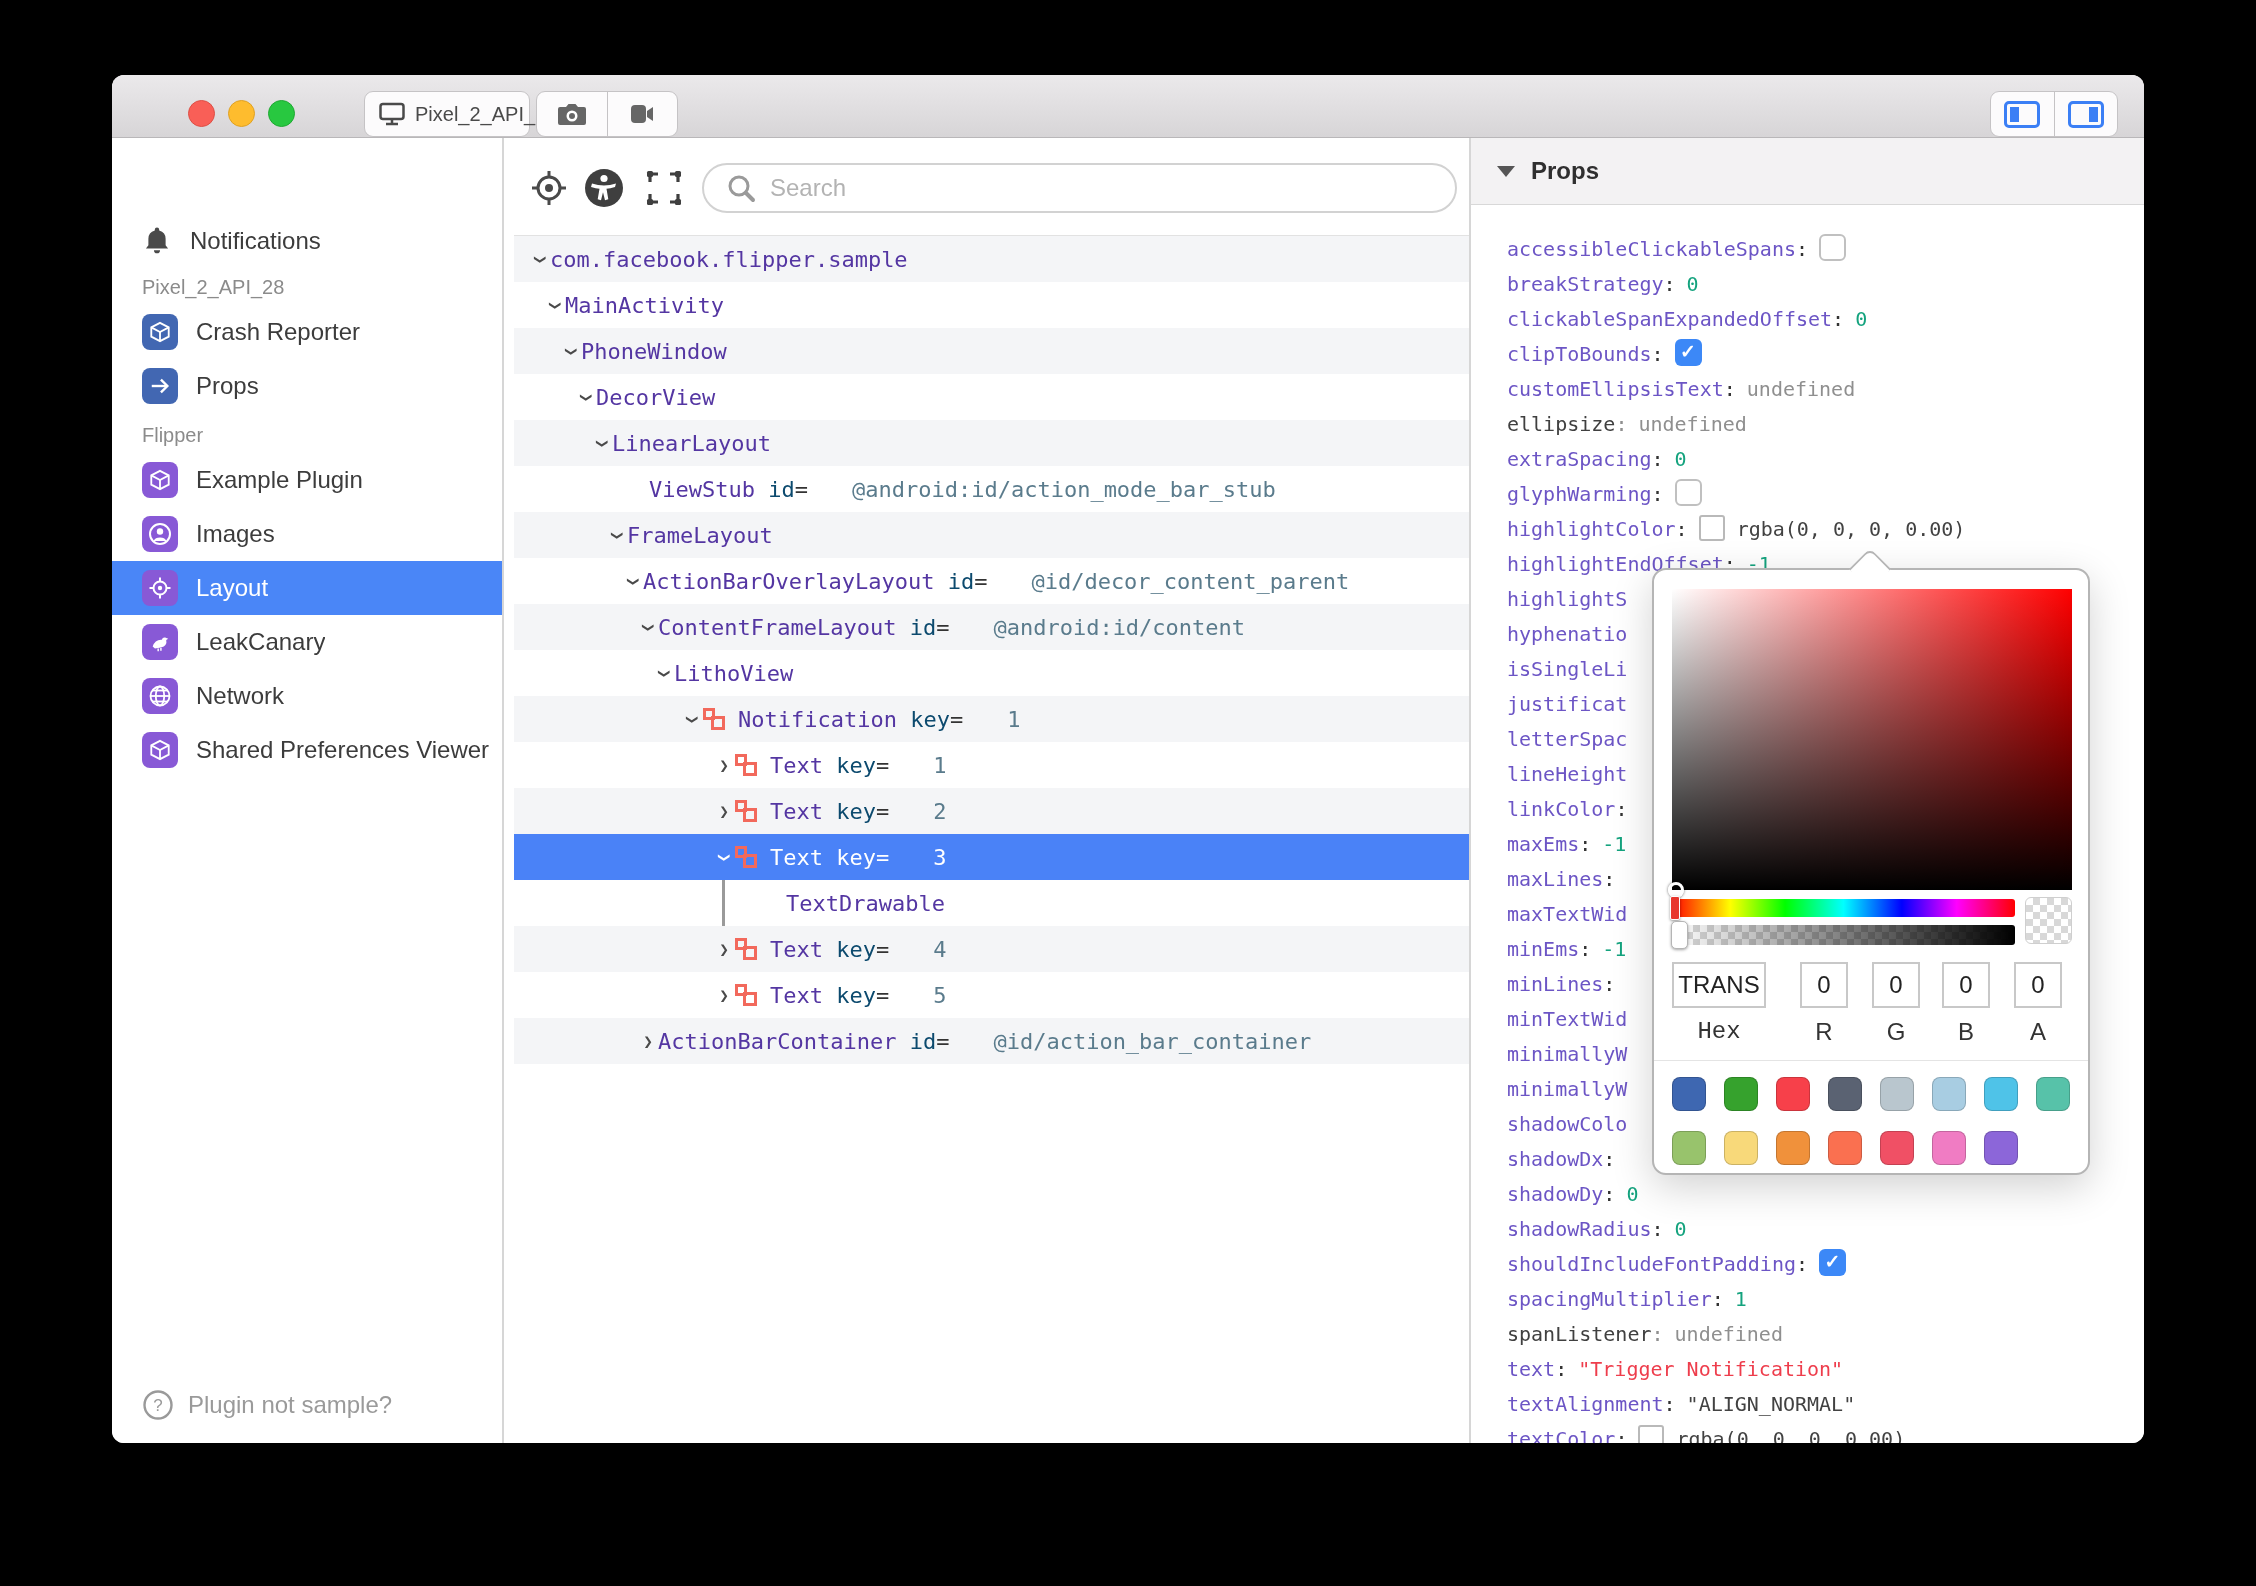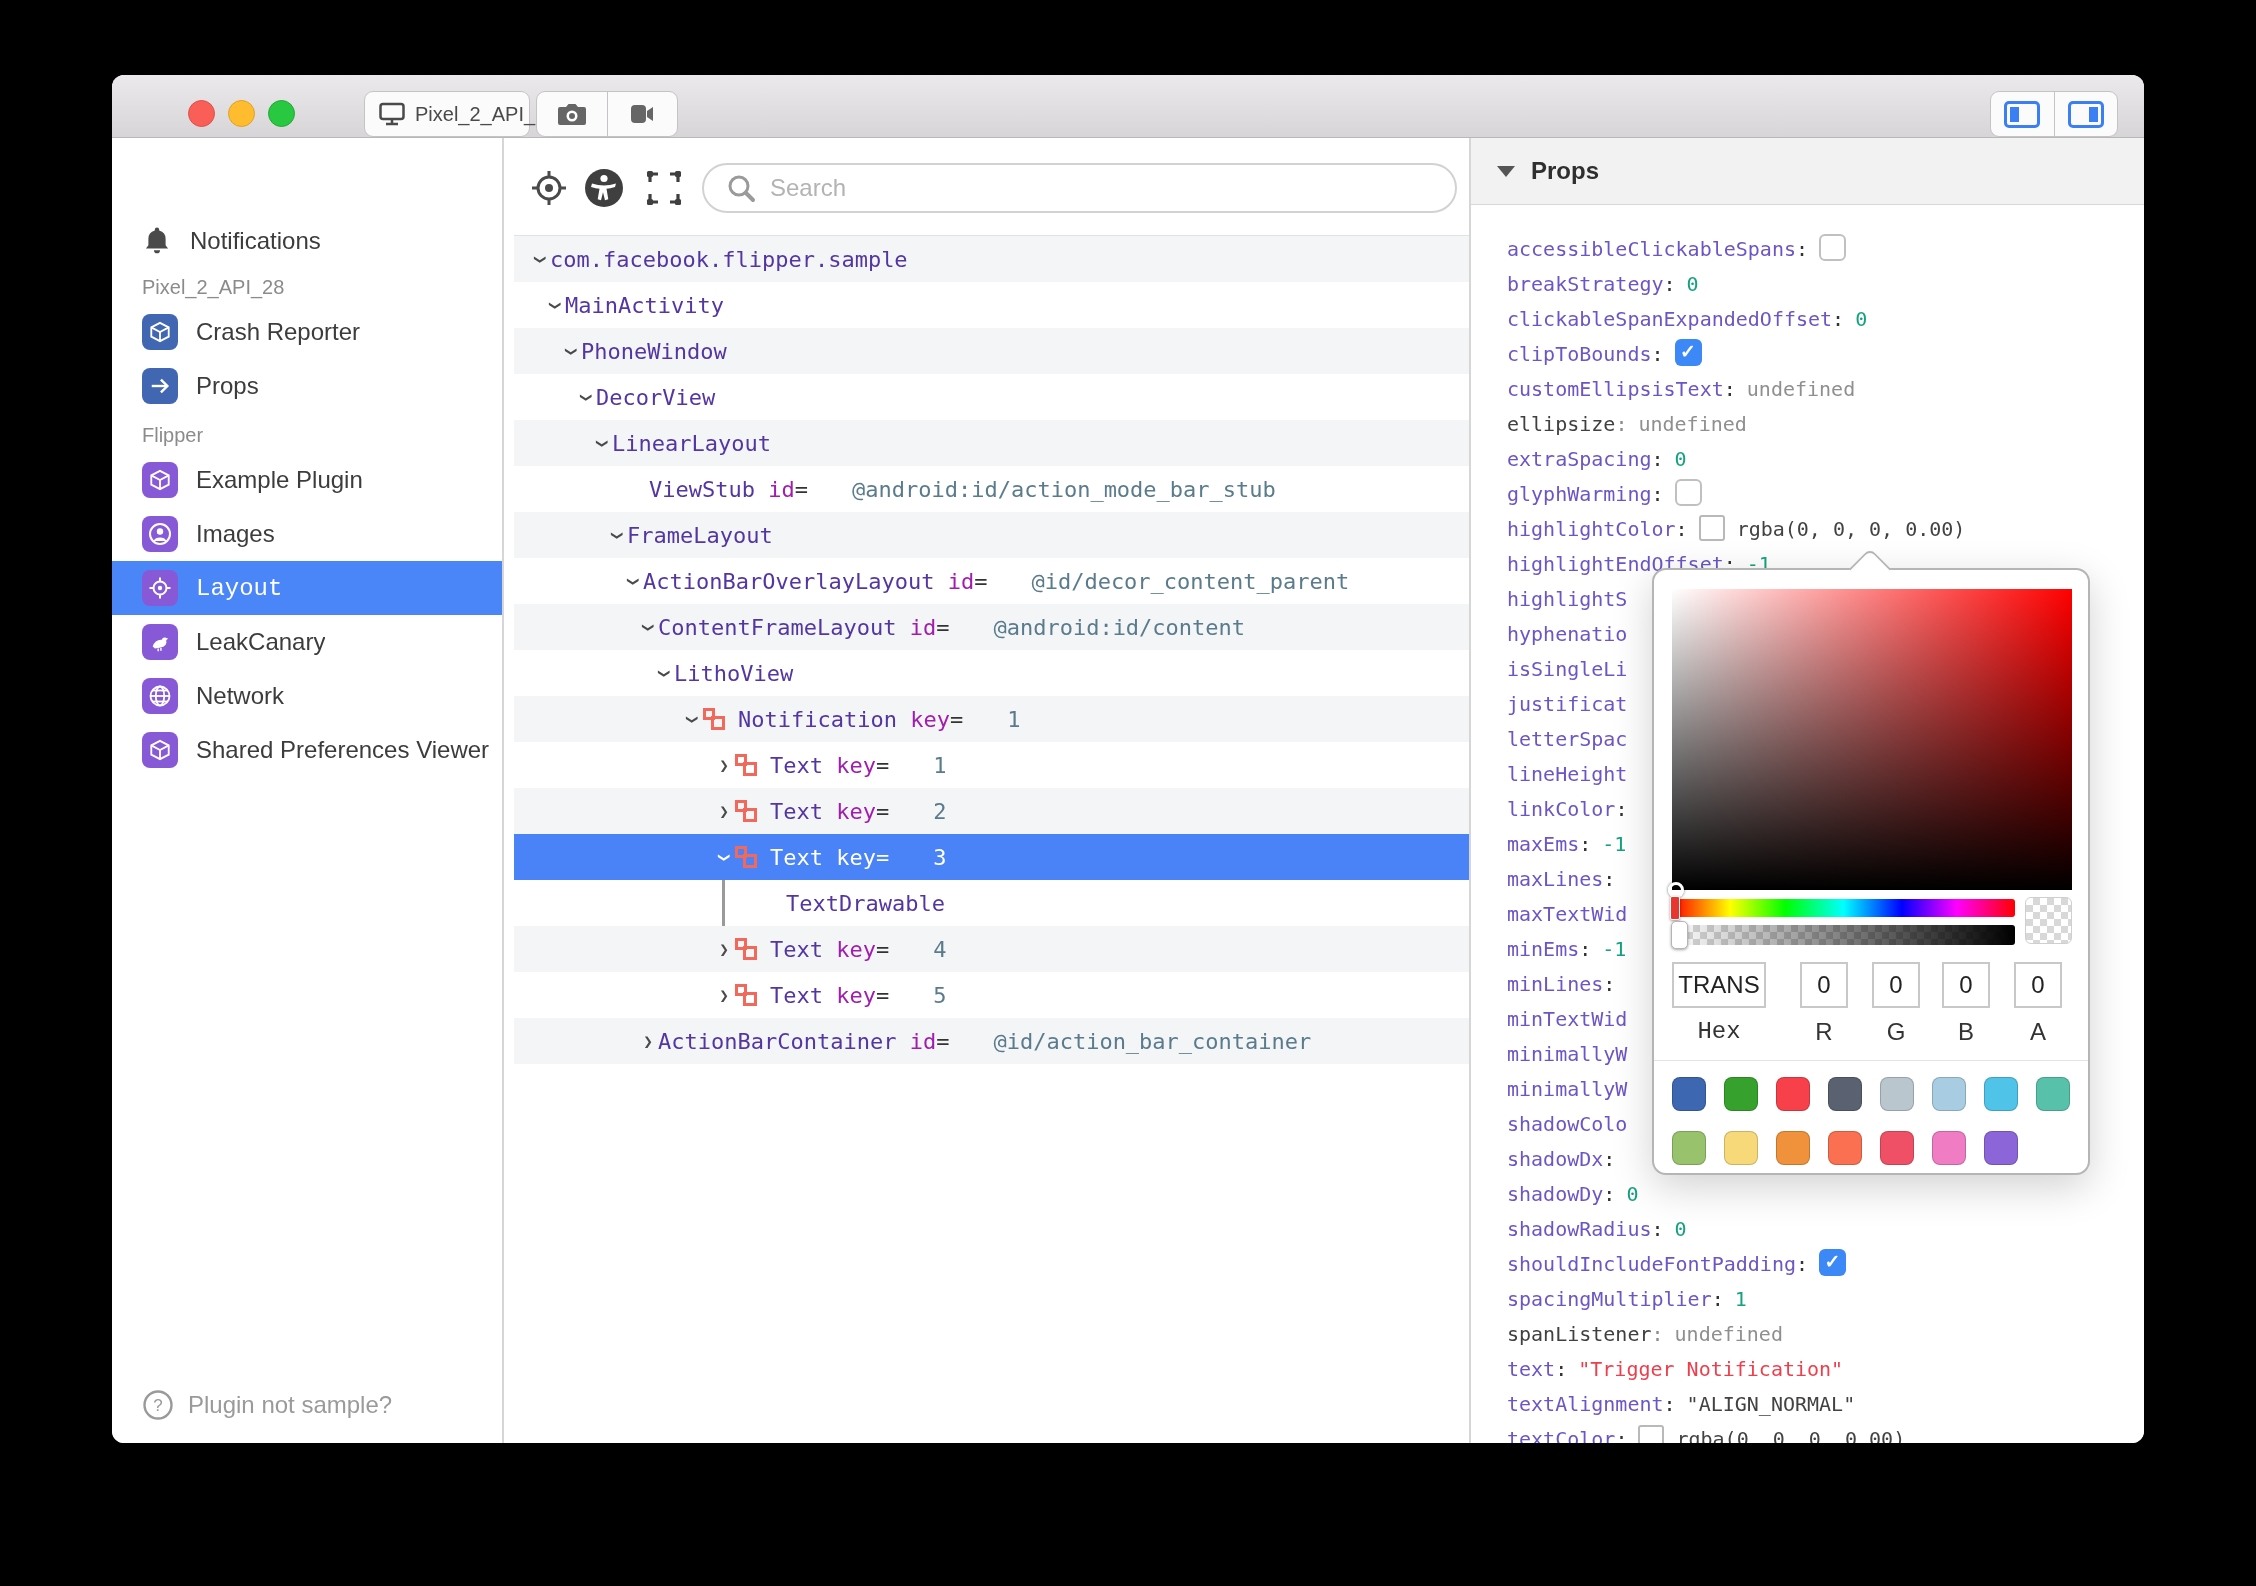--- a/index.html
+++ b/index.html
@@ -25,21 +25,21 @@
   #pane-seg { left:1878px; width:128px; }
   .pane-ico { width:36px; height:27px; border:3px solid #3b7ff5; border-radius:5px; position:relative; }
   .pane-ico .bar { position:absolute; top:3px; bottom:3px; width:9px; background:#3b7ff5; }
   .pane-ico.l .bar { left:3px; } .pane-ico.r .bar { right:3px; }
   
   #content { position:absolute; top:63px; left:0; right:0; bottom:0; }
   #sidebar { position:absolute; left:0; top:0; width:392px; height:100%;
     background:#fff; border-right:2px solid #d6d6d6; }
   .sb-row { position:absolute; left:0; width:100%; height:54px; display:flex; align-items:center;
     padding-left:30px; gap:18px; font-size:24px; color:#3c3c3c; }
-  .sb-row.selected { background:#4a86f7; color:#fff;font-family:Liberation Mono, monospace; }
+  .sb-row.selected { background:#4a86f7; color:#fff; }
   .sb-section { position:absolute; left:30px; font-size:20px; color:#8b8b8b; }
   .sb-ico { width:36px; height:36px; border-radius:8px; flex:0 0 36px;
     display:flex; align-items:center; justify-content:center; }
   .sb-label { white-space:nowrap; overflow:hidden; }
   #sb-footer { position:absolute; left:30px; bottom:22px; display:flex; align-items:center; gap:14px;
     font-size:24px; color:#9a9a9a; }
   
   #treepanel { position:absolute; left:402px; top:0; width:957px; height:100%;
     background:#fff; border-right:2px solid #d6d6d6; }
   #tree-toolbar { position:absolute; left:0; top:0; width:100%; height:98px; background:#fff;
@@ -53,21 +53,21 @@
   #search-input::placeholder { color:#b3b3b3; }
   #tree { position:absolute; left:0; top:98px; width:100%; bottom:0; overflow:hidden;
     font-family:"DejaVu Sans Mono", monospace; font-size:22px; }
   .trow { height:46px; display:flex; align-items:center; white-space:nowrap; }
   .trow.stripe { background:#f4f5f7; }
   .trow.selected { background:#4a82f7; }
   .chev { font-size:16px; color:#4a4a4a; width:20px; flex:0 0 20px; text-align:center; }
   .chev.down { transform:rotate(90deg); }
   .trow.selected .chev { color:#fff; }
   .tname { color:#5436a2; }
-  .attr-k { color:#a21caf; }
+  .attr-k { color:#0c4a6e; }
   .eq { color:#333; }
   .attr-v { color:#5a7b8c;margin-left:44px; }
   .trow.selected .tname, .trow.selected .attr-k, .trow.selected .eq, .trow.selected .attr-v { color:#fff; }
   .litho-ico { position:relative; width:26px; height:26px; flex:0 0 26px; margin-right:10px; }
   .litho-ico .sq1 { position:absolute; left:1px; top:2px; width:12px; height:12px; border:3px solid #f2695c; background:transparent; }
   .litho-ico .sq2 { position:absolute; left:9px; top:10px; width:14px; height:14px; border:3px solid #f2695c; }
   .trow.selected .litho-ico .sq2 { border-color:#f2695c; }
   .tmarker { width:3px; height:46px; background:#9a9a9a; flex:0 0 3px; }
   
   #propspanel { position:absolute; left:1359px; top:0; right:0; height:100%; background:#fff; }

